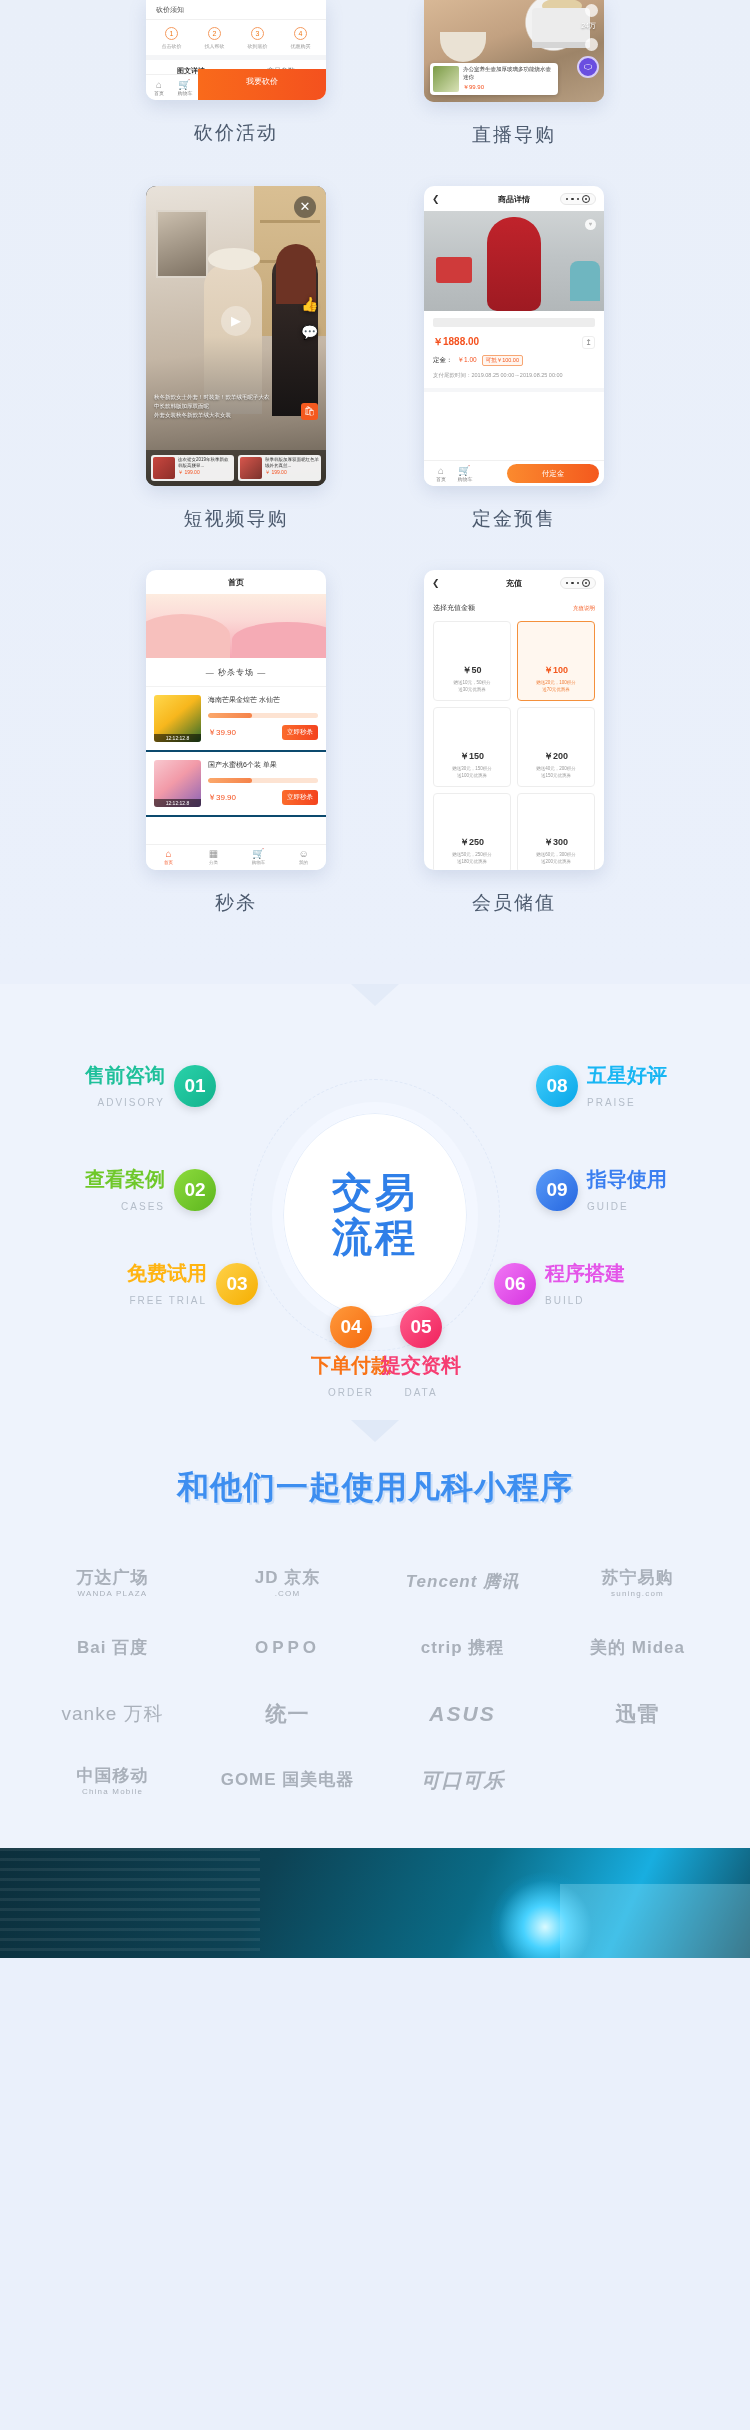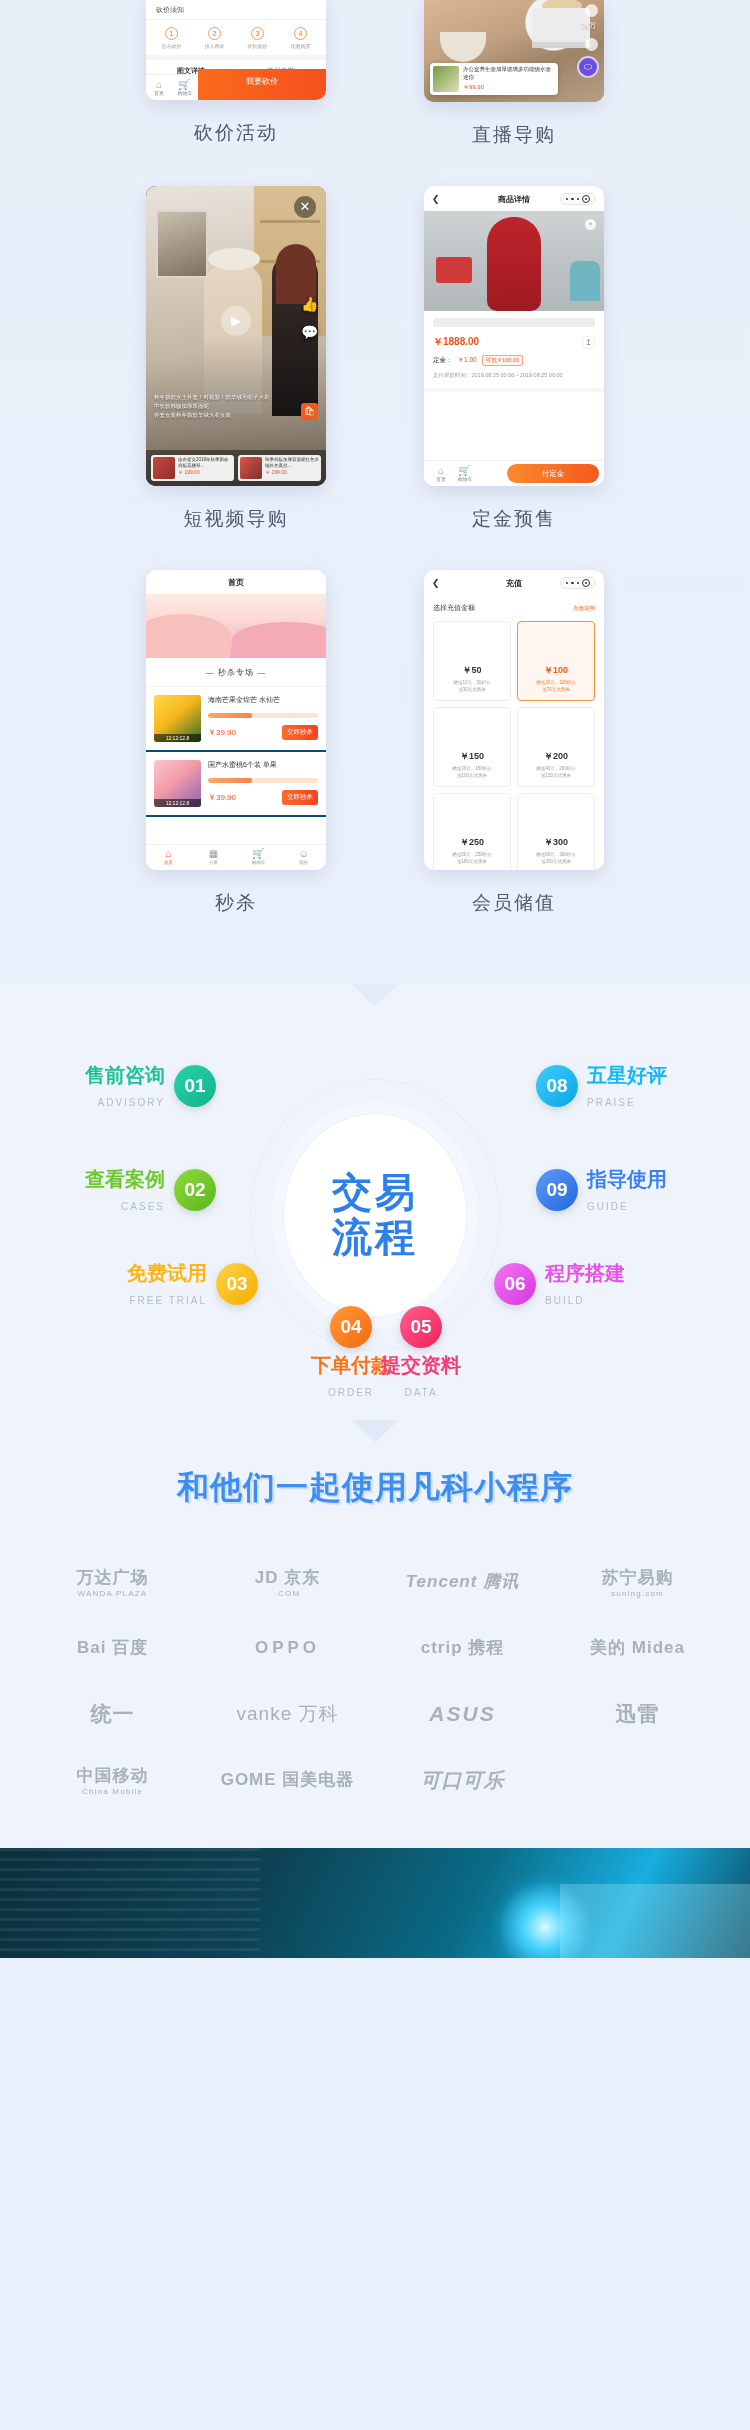--- a/index.html
+++ b/index.html
@@ -615,27 +615,27 @@
         </div>
 
       <div class="logo-cell">
           <div class="lg">
             <div class="l1">美的 Midea</div>
             <div class="l2"></div>
           </div>
         </div>
       <div class="logo-cell">
           <div class="lg">
+            <div class="l1" style="font-weight:normal;font-size:19px">vanke 万科</div>
+            <div class="l2"></div>
+          </div>
+        </div>
+      <div class="logo-cell">
+          <div class="lg">
             <div class="l1" style="font-size:21px">统一</div>
-            <div class="l2"></div>
-          </div>
-        </div>
-      <div class="logo-cell">
-          <div class="lg">
-            <div class="l1" style="font-weight:normal;font-size:19px">vanke 万科</div>
             <div class="l2"></div>
           </div>
         </div>
       <div class="logo-cell">
           <div class="lg italic">
             <div class="l1" style="font-size:21px;letter-spacing:2px">ASUS</div>
             <div class="l2"></div>
           </div>
         </div>
 

